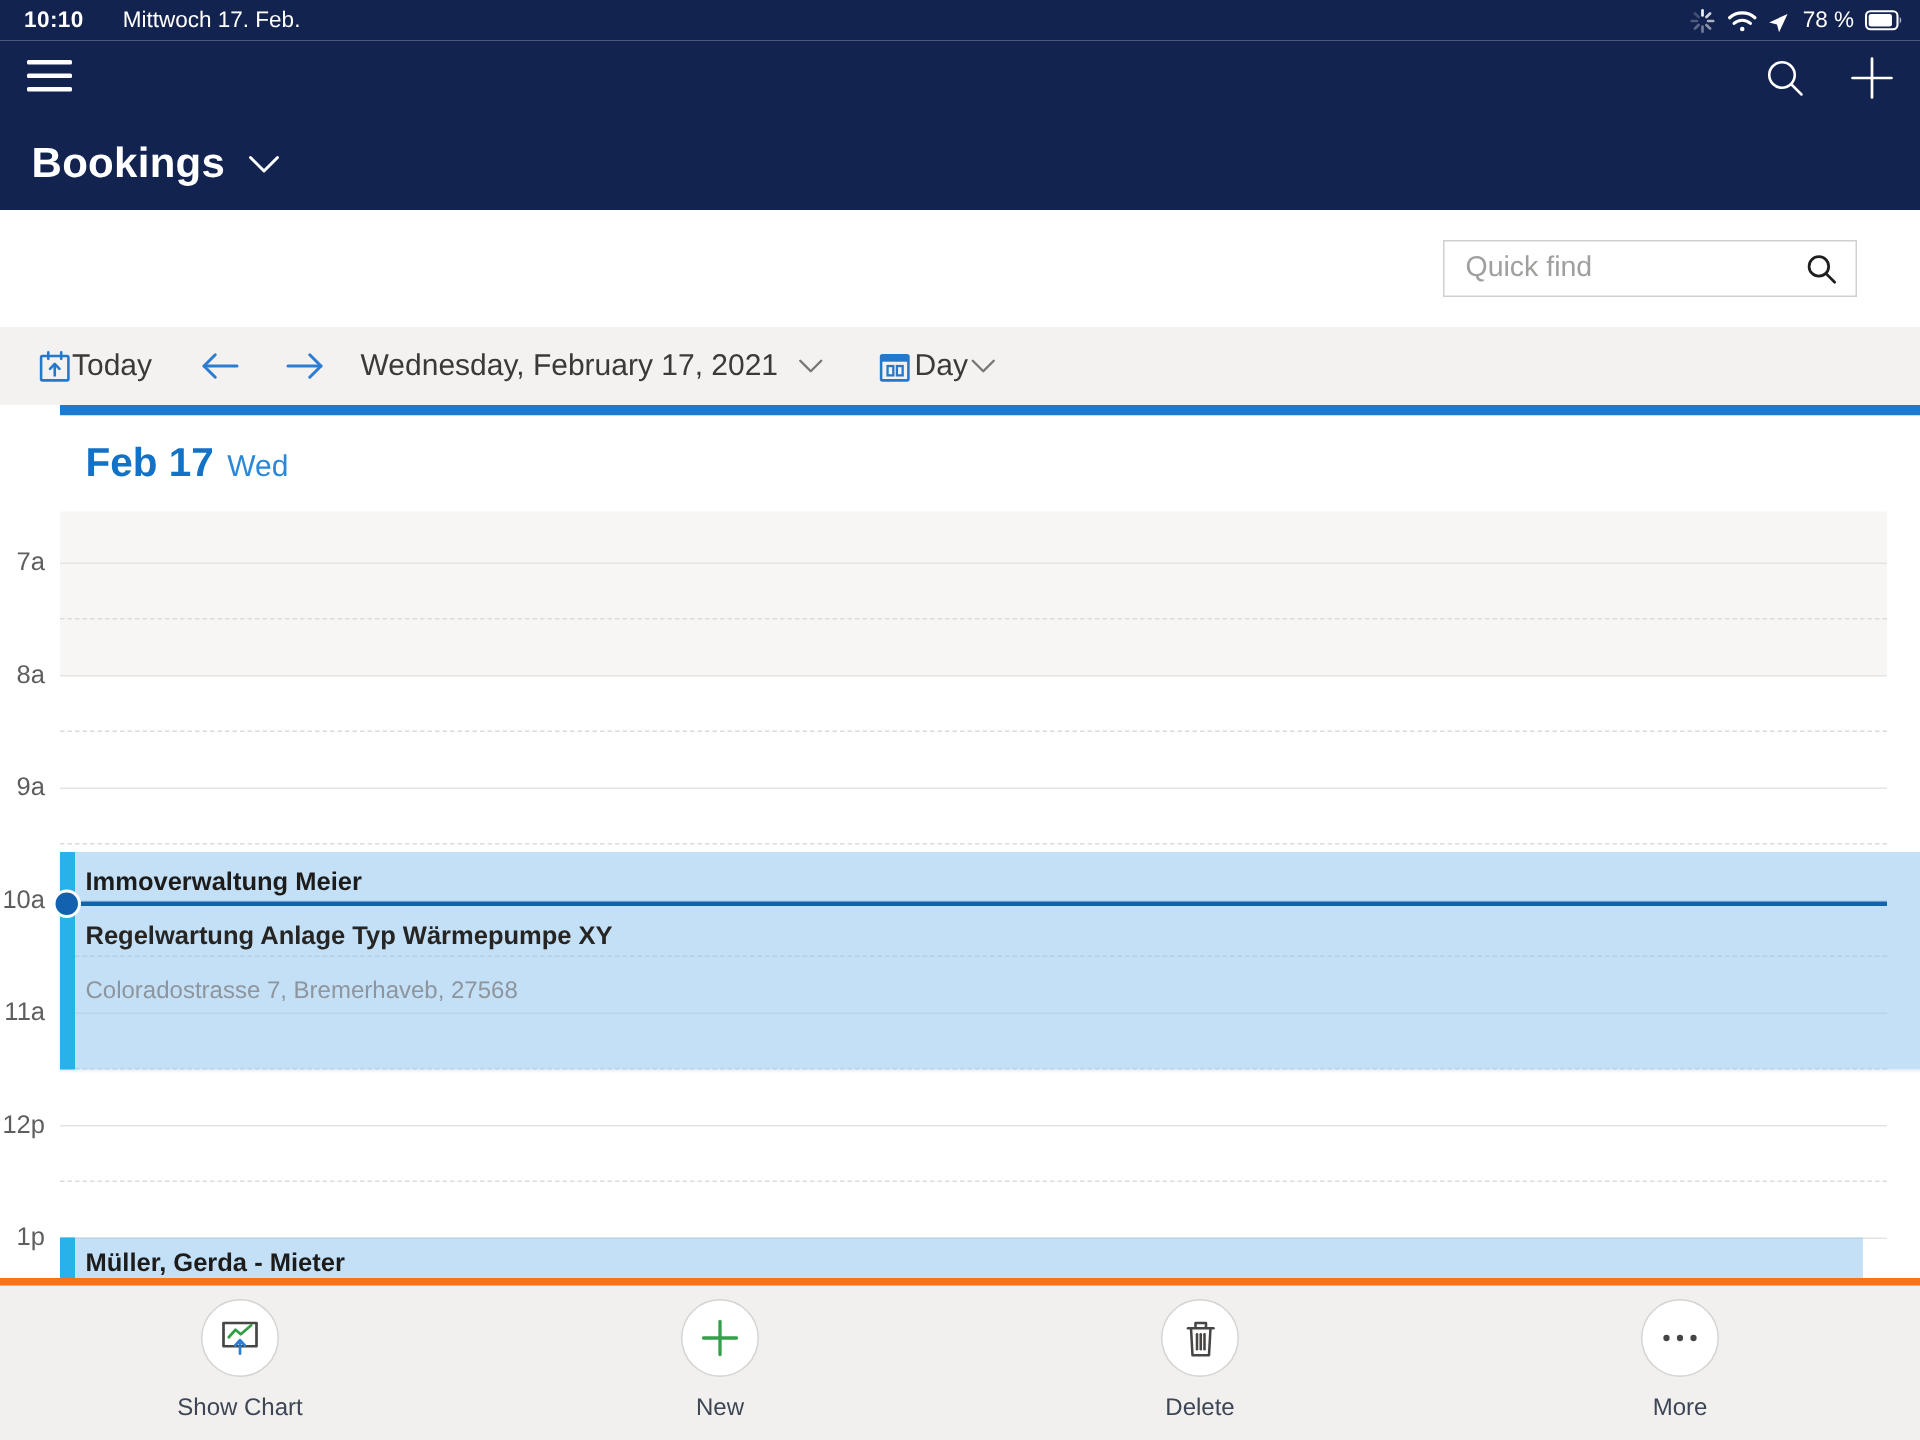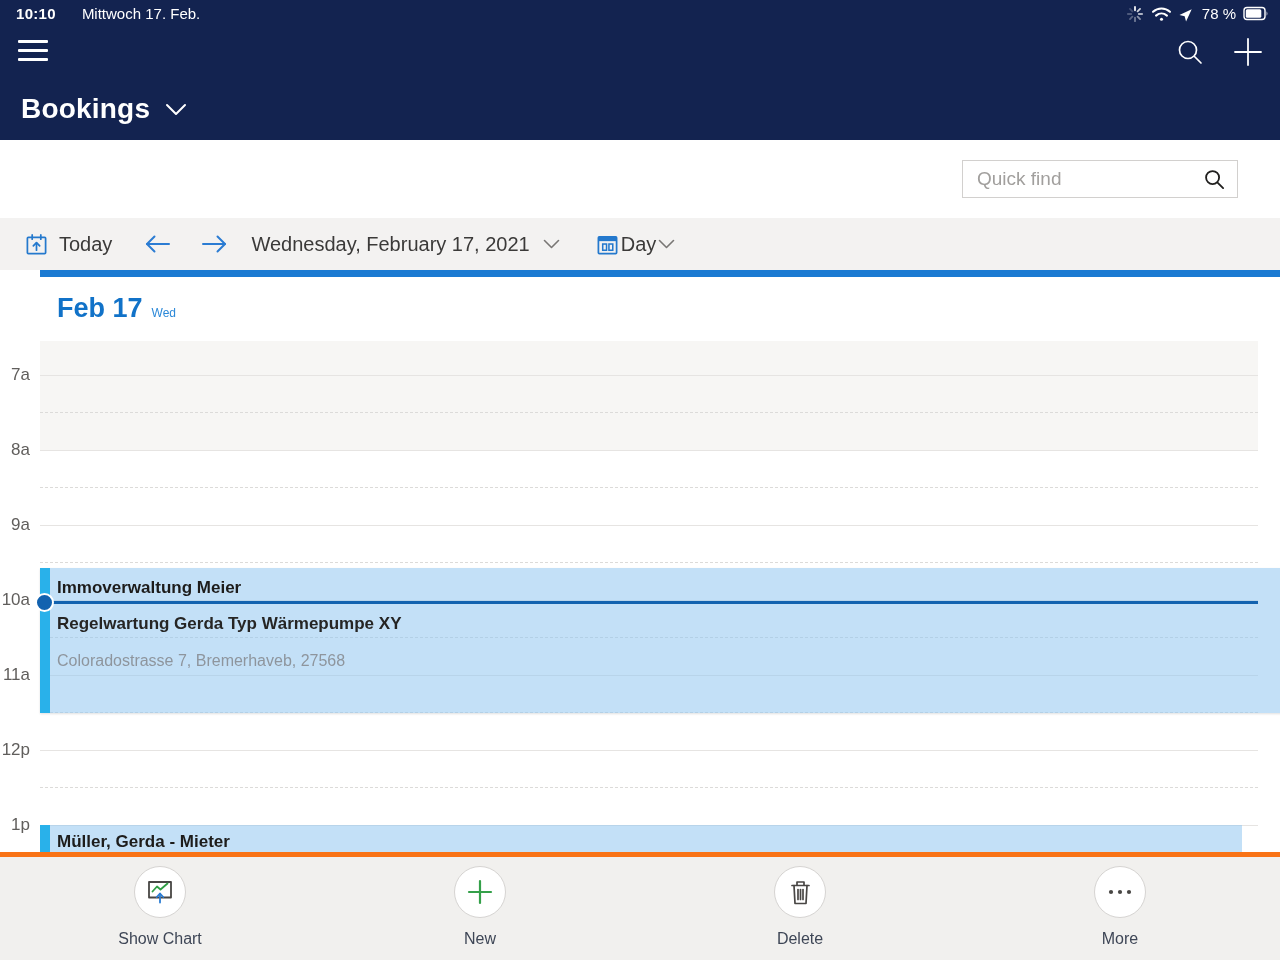--- a/index.html
+++ b/index.html
@@ -29,32 +29,32 @@
     background:#fff;display:flex;align-items:center;box-sizing:border-box;}
   .quick-find input{border:none;outline:none;flex:1;font-size:19px;color:#323130;padding:0 0 0 14px;
     font-family:"Liberation Sans", sans-serif;background:transparent;min-width:0;}
   .quick-find input::placeholder{color:#a19f9d;}
   .quick-find .qf-icon{padding:0 11px 0 6px;display:flex;align-items:center;cursor:pointer;}
   
   .toolbar{position:absolute;top:218px;left:0;right:0;height:52px;background:#f3f2f1;
     display:flex;align-items:center;color:#3b3a39;}
   .tb-item{display:flex;align-items:center;cursor:pointer;}
   .tb-label{font-size:20px;color:#3b3a39;}
-  .tb-today{margin-left:25px;gap:11px;}
+  .tb-today{margin-left:25px;}
   .tb-prev{margin-left:32px;}
   .tb-next{margin-left:30px;}
   .tb-date{margin-left:23px;gap:13px;}
   .tb-view{margin-left:36px;gap:2px;}
   
   .blue-bar{position:absolute;top:270px;left:40px;right:0;height:7px;background:#1b7ad2;}
   
   .calendar{position:absolute;top:277px;left:0;right:0;height:575px;background:#fff;overflow:hidden;}
   .day-header{position:absolute;left:57px;top:16px;display:flex;align-items:baseline;gap:9px;}
   .day-header .big{font-size:27px;font-weight:700;color:#1172c8;}
-  .day-header .small{font-size:12px;color:#2b88d8;}
+  .day-header .small{font-size:20px;color:#2b88d8;}
   .nonworking{position:absolute;left:40px;width:1218px;top:64px;height:109px;background:#f7f6f4;}
   .hline{position:absolute;left:40px;width:1218px;height:1px;background:#e6e4e2;}
   .hdash{position:absolute;left:40px;width:1218px;height:0;border-top:1px dashed #dcdbd9;}
   .tlabel{position:absolute;left:0;width:30px;text-align:right;font-size:17px;color:#605e5c;}
   .event{position:absolute;left:40px;width:1202px;background:rgba(146,199,241,0.55);cursor:pointer;}
   .event .stripe{position:absolute;left:0;top:0;bottom:0;width:10px;background:#29b1ea;}
   .event .ev-title{position:absolute;left:17px;top:10px;font-size:17px;font-weight:700;color:#1d1c1b;white-space:nowrap;}
   .event .ev-sub{position:absolute;left:17px;top:46px;font-size:17px;font-weight:600;color:#262524;white-space:nowrap;}
   .event .ev-loc{position:absolute;left:17px;top:84px;font-size:16px;color:#8e959d;white-space:nowrap;}
   .event1{top:291px;height:145px;box-shadow:0 1px 2px rgba(0,0,0,0.12);padding-left:46px;}
@@ -234,21 +234,21 @@
   <div class="tlabel" style="top:163px">8a</div>
   <div class="tlabel" style="top:238px">9a</div>
   <div class="tlabel" style="top:313px">10a</div>
   <div class="tlabel" style="top:388px">11a</div>
   <div class="tlabel" style="top:463px">12p</div>
   <div class="tlabel" style="top:538px">1p</div>
 
   <div class="event event1">
     <div class="stripe"></div>
     <div class="ev-title">Immoverwaltung Meier</div>
-    <div class="ev-sub">Regelwartung Gerda Typ Wärmepumpe XY</div>
+    <div class="ev-sub">Regelwartung Anlage Typ Wärmepumpe XY</div>
     <div class="ev-loc">Coloradostrasse 7, Bremerhaveb, 27568</div>
   </div>
   <div class="event event2">
     <div class="stripe"></div>
     <div class="ev-title">Müller, Gerda - Mieter</div>
   </div>
 
   <div class="current-line"></div>
   <div class="current-dot"></div>
 </div>

